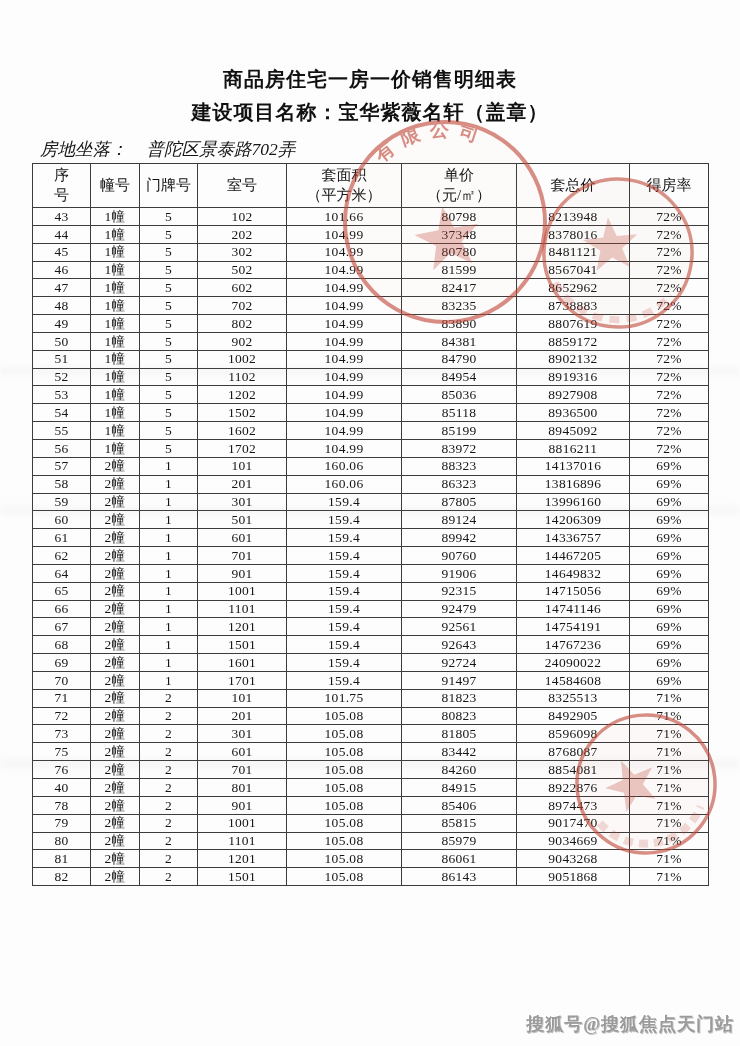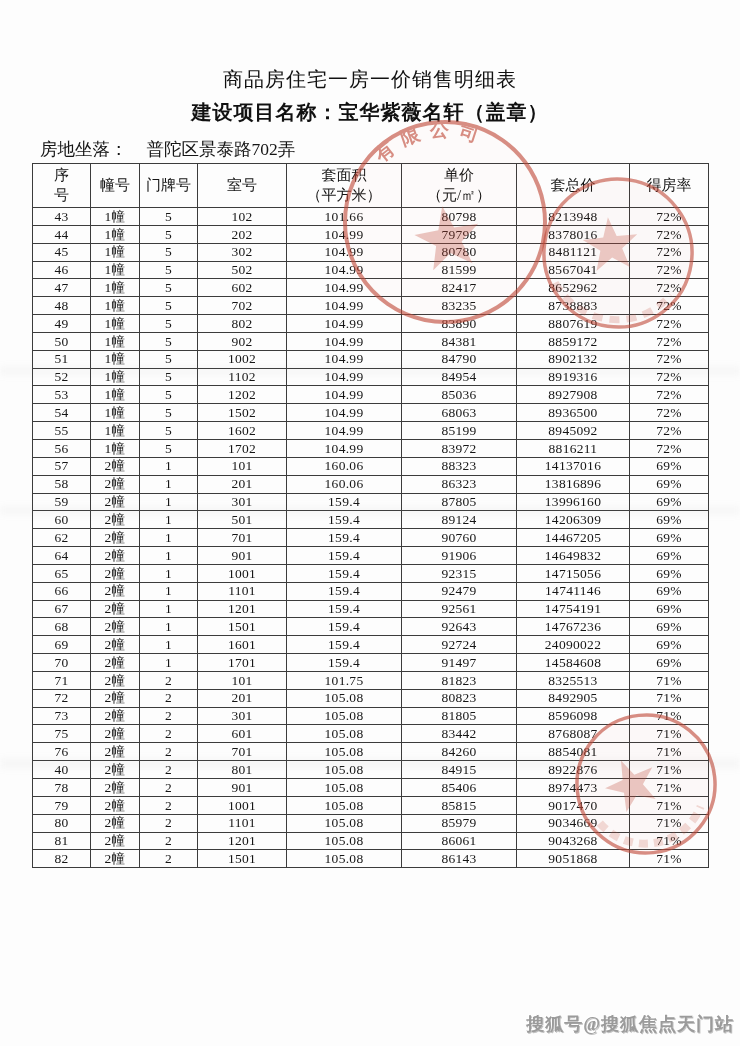--- a/index.html
+++ b/index.html
@@ -6,30 +6,30 @@
   html,body { background:#ffffff; }
   body {
     width:740px; height:1046px; position:relative; overflow:hidden;
     font-family:"Liberation Serif","DejaVu Serif",serif;
     color:#1d1d1d;
   }
   .page { position:absolute; inset:0; background:#fdfdfd; }
 
   .doc-title {
     position:absolute; top:66px; left:0; width:100%;
-    text-align:center; font-size:20px; font-weight:normal; letter-spacing:1px;
+    text-align:center; font-size:20px; font-weight:bold; letter-spacing:1px;
     color:#111;
   }
   .doc-subtitle {
     position:absolute; top:99px; left:0; width:100%;
     text-align:center; font-size:20px; font-weight:bold; letter-spacing:1px;
     color:#111;
   }
   .location-line {
-    position:absolute; top:137px; left:40px; font-size:17.5px; color:#151515;
+    position:absolute; top:137px; left:40px; font-size:17.5px; color:#151515;font-style:italic;
   }
   .location-line .loc-value { margin-left:19px; }
 
   table.price-table {
     position:absolute; left:32px; top:163px; width:676px;
     border-collapse:collapse; table-layout:fixed;
     background:transparent;
   }
   .price-table th, .price-table td {
     border:1.5px solid #3c3c3c;
@@ -108,21 +108,21 @@
       <td>80798</td>
       <td>8213948</td>
       <td>72%</td>
     </tr>
         <tr>
       <td>44</td>
       <td>1幢</td>
       <td>5</td>
       <td>202</td>
       <td>104.99</td>
-      <td>79798</td>
+      <td>37348</td>
       <td>8378016</td>
       <td>72%</td>
     </tr>
         <tr>
       <td>45</td>
       <td>1幢</td>
       <td>5</td>
       <td>302</td>
       <td>104.99</td>
       <td>80780</td>
@@ -208,21 +208,21 @@
       <td>85036</td>
       <td>8927908</td>
       <td>72%</td>
     </tr>
         <tr>
       <td>54</td>
       <td>1幢</td>
       <td>5</td>
       <td>1502</td>
       <td>104.99</td>
-      <td>68063</td>
+      <td>85118</td>
       <td>8936500</td>
       <td>72%</td>
     </tr>
         <tr>
       <td>55</td>
       <td>1幢</td>
       <td>5</td>
       <td>1602</td>
       <td>104.99</td>
       <td>85199</td>
@@ -270,20 +270,30 @@
       <td>69%</td>
     </tr>
         <tr>
       <td>60</td>
       <td>2幢</td>
       <td>1</td>
       <td>501</td>
       <td>159.4</td>
       <td>89124</td>
       <td>14206309</td>
+      <td>69%</td>
+    </tr>
+        <tr>
+      <td>61</td>
+      <td>2幢</td>
+      <td>1</td>
+      <td>601</td>
+      <td>159.4</td>
+      <td>89942</td>
+      <td>14336757</td>
       <td>69%</td>
     </tr>
         <tr>
       <td>62</td>
       <td>2幢</td>
       <td>1</td>
       <td>701</td>
       <td>159.4</td>
       <td>90760</td>
       <td>14467205</td>

